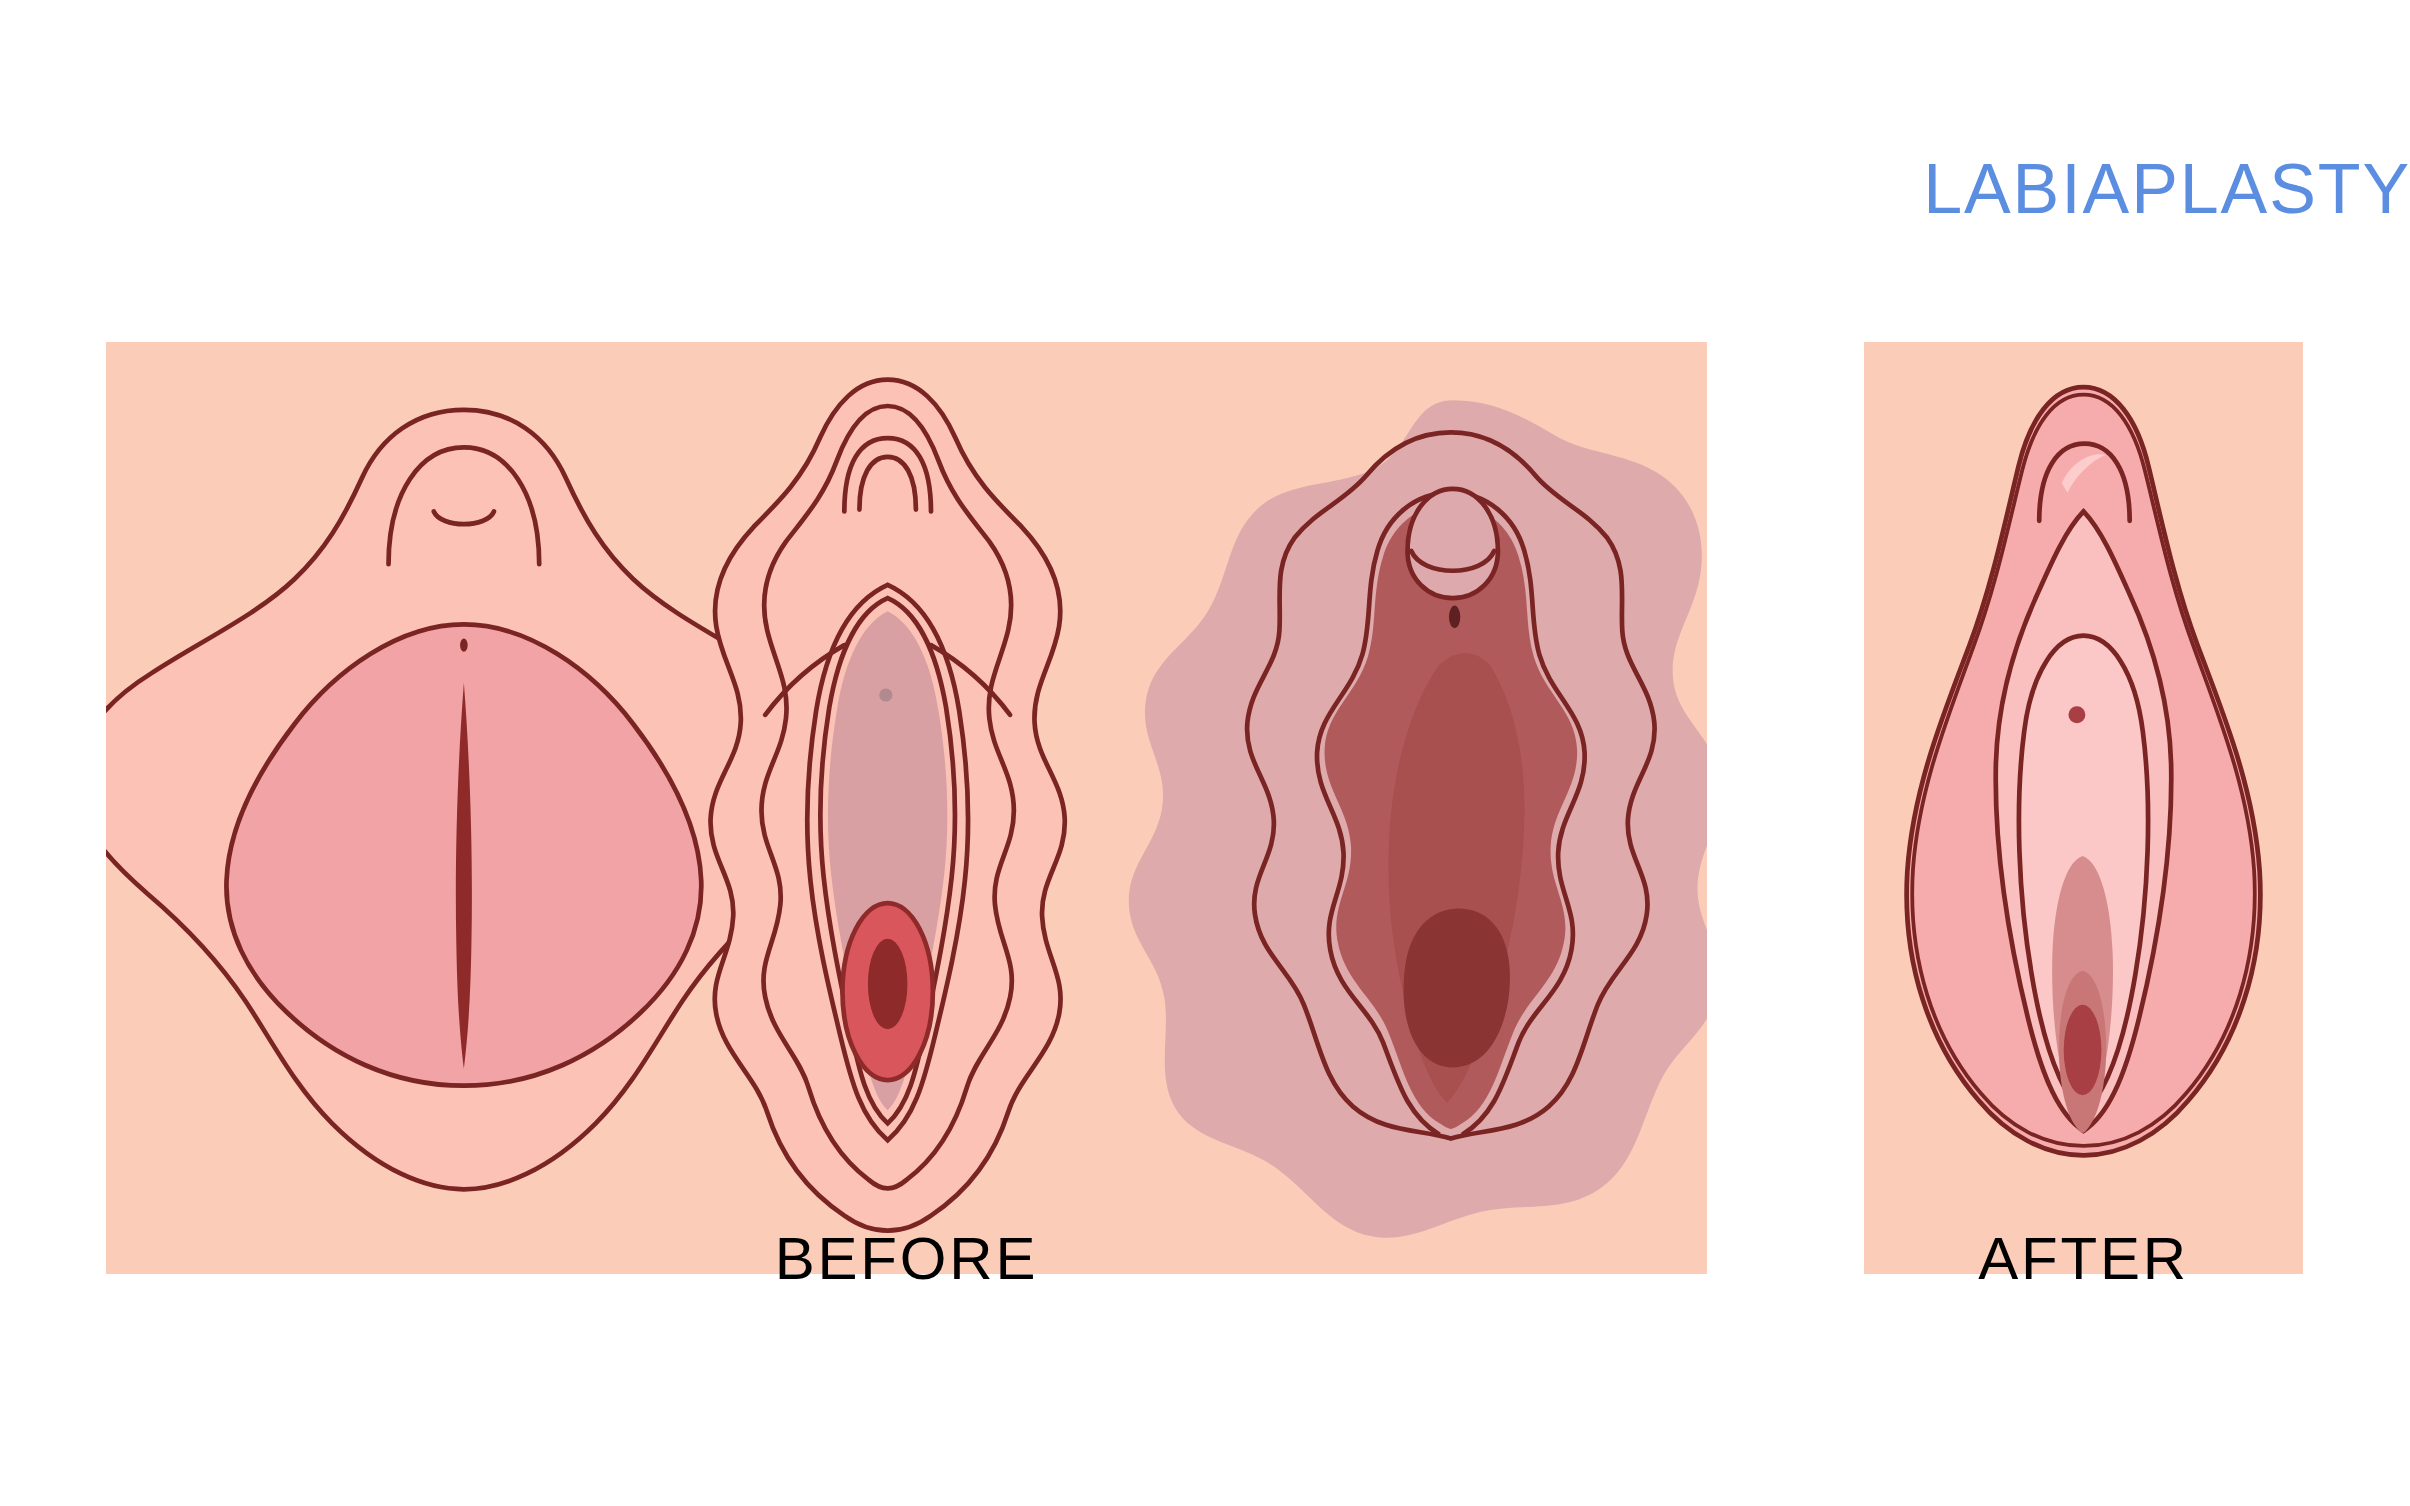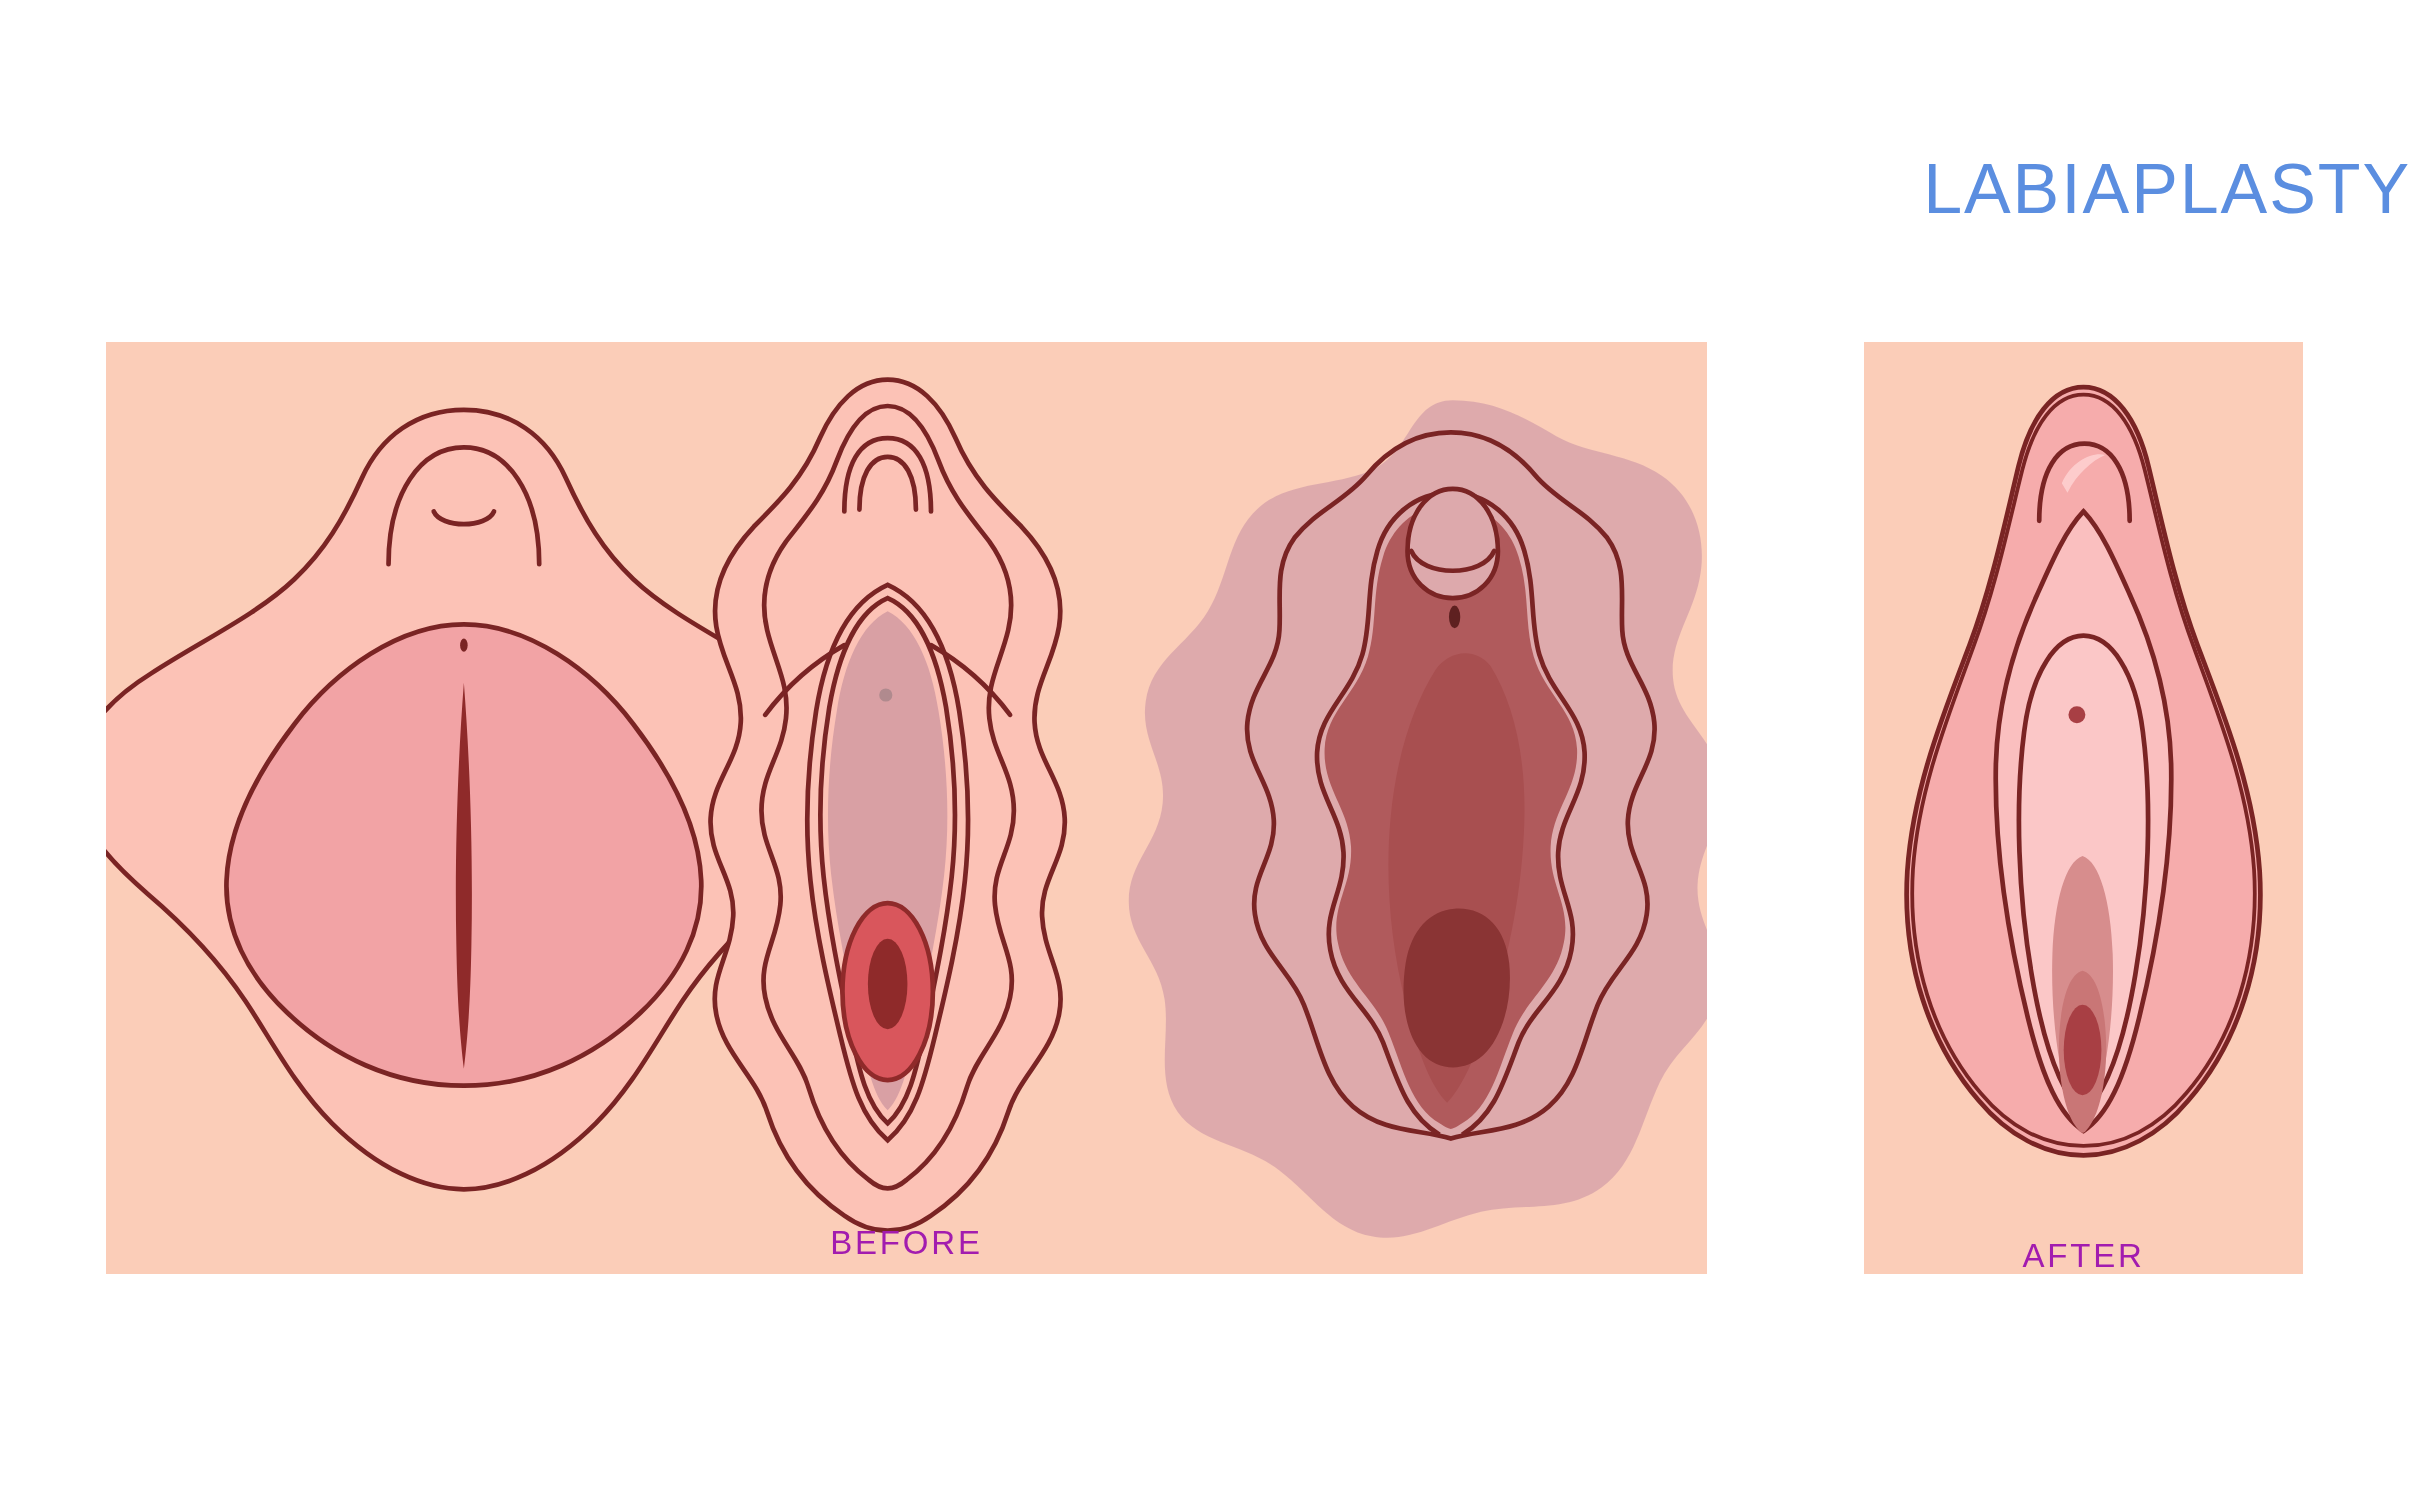--- a/index.html
+++ b/index.html
@@ -61,37 +61,36 @@
     left: 0; top: 0;
     width: 100%;
     height: 100%;
     display: block;
   }
 
   
   .caption {
     position: absolute;
     text-align: center;
-    font-size: 33px;
+    font-size: 60px;
     letter-spacing: 2.8px;
     font-weight: 400;
-    color: #a21caf;
+    color: #000000;
     font-family: "Liberation Sans", sans-serif;
     user-select: none;
   }
   #caption-before {
     left: 106px;
     top: 1224px;
     width: 1601px;
   }
   #caption-after {
     left: 1864px;
     top: 1224px;
     width: 439px;
-    margin-top: 13px;
   }
 </style>
 </head>
 <body>
 
 <div id="infographic">
 
   <div id="title">LABIAPLASTY</div>
 
   <div class="panel" id="panel-before">

